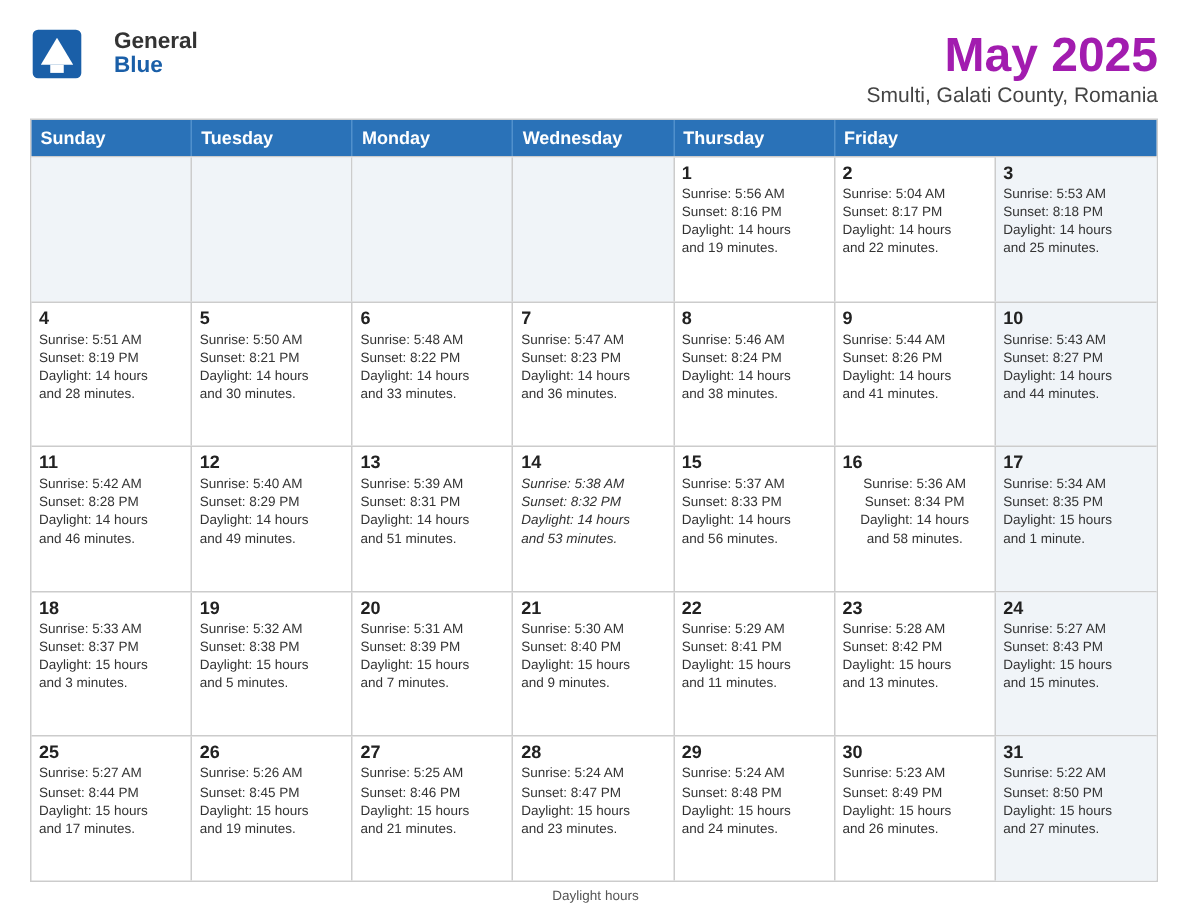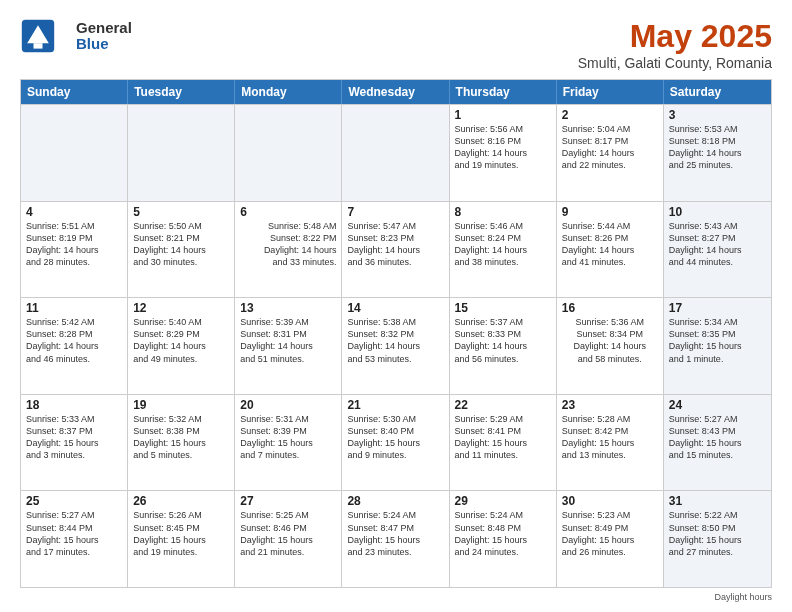--- a/index.html
+++ b/index.html
@@ -40,21 +40,21 @@
     .logo-icon {
       width: 36px;
       height: 36px;
     }
     .title-block {
       text-align: right;
     }
     .main-title {
       font-size: 32px;
       font-weight: bold;
-      color: #c2410c;
+      color: #a21caf;
     }
     .subtitle {
       font-size: 14px;
       color: #444;
     }
     .calendar {
       flex: 1;
       display: flex;
       flex-direction: column;
       border: 1px solid #ccc;
@@ -104,21 +104,21 @@
     }
     .cell-info {
       font-size: 9px;
       color: #333;
       line-height: 1.35;
     }
     .footer-note {
       margin-top: 4px;
       font-size: 9px;
       color: #555;
-      text-align: right;
+      text-align: center;
       padding-left: 2px;
     }
   </style>
 </head>
 <body>
 
 <div class="page">
   <div class="header">
     <div class="logo">
       <svg class="logo-icon" viewBox="0 0 40 40">
@@ -138,21 +138,20 @@
   </div>
 
   <div class="calendar">
     <div class="cal-header">
     <div class="cal-header-cell">Sunday</div>
         <div class="cal-header-cell">Tuesday</div>
         <div class="cal-header-cell">Monday</div>
         <div class="cal-header-cell">Wednesday</div>
         <div class="cal-header-cell">Thursday</div>
         <div class="cal-header-cell">Friday</div>
-        <div class="cal-header-cell">Saturday</div>
       </div>
     <div class="cal-body">
     <div class="cal-row">
           <div class="cal-cell shaded empty"></div>
           <div class="cal-cell shaded empty"></div>
           <div class="cal-cell shaded empty"></div>
           <div class="cal-cell shaded empty"></div>
           <div class="cal-cell">
             <div class="day-num">1</div>
             <div class="cell-info" style="white-space: pre-line;">Sunrise: 5:56 AM
@@ -185,21 +184,21 @@
           </div>
           <div class="cal-cell">
             <div class="day-num">5</div>
             <div class="cell-info" style="white-space: pre-line;">Sunrise: 5:50 AM
 Sunset: 8:21 PM
 Daylight: 14 hours
 and 30 minutes.</div>
           </div>
           <div class="cal-cell">
             <div class="day-num">6</div>
-            <div class="cell-info" style="white-space: pre-line; text-align: right;">Sunrise: 5:48 AM
+            <div class="cell-info" style="white-space: pre-line;">Sunrise: 5:48 AM
 Sunset: 8:22 PM
 Daylight: 14 hours
 and 33 minutes.</div>
           </div>
           <div class="cal-cell">
             <div class="day-num">7</div>
             <div class="cell-info" style="white-space: pre-line;">Sunrise: 5:47 AM
 Sunset: 8:23 PM
 Daylight: 14 hours
 and 36 minutes.</div>
@@ -243,21 +242,21 @@
           </div>
           <div class="cal-cell">
             <div class="day-num">13</div>
             <div class="cell-info" style="white-space: pre-line;">Sunrise: 5:39 AM
 Sunset: 8:31 PM
 Daylight: 14 hours
 and 51 minutes.</div>
           </div>
           <div class="cal-cell">
             <div class="day-num">14</div>
-            <div class="cell-info" style="white-space: pre-line;">Sunrise: 5:38 AM
+            <div class="cell-info" style="white-space: pre-line; font-style: italic;">Sunrise: 5:38 AM
 Sunset: 8:32 PM
 Daylight: 14 hours
 and 53 minutes.</div>
           </div>
           <div class="cal-cell">
             <div class="day-num">15</div>
             <div class="cell-info" style="white-space: pre-line;">Sunrise: 5:37 AM
 Sunset: 8:33 PM
 Daylight: 14 hours
 and 56 minutes.</div>

